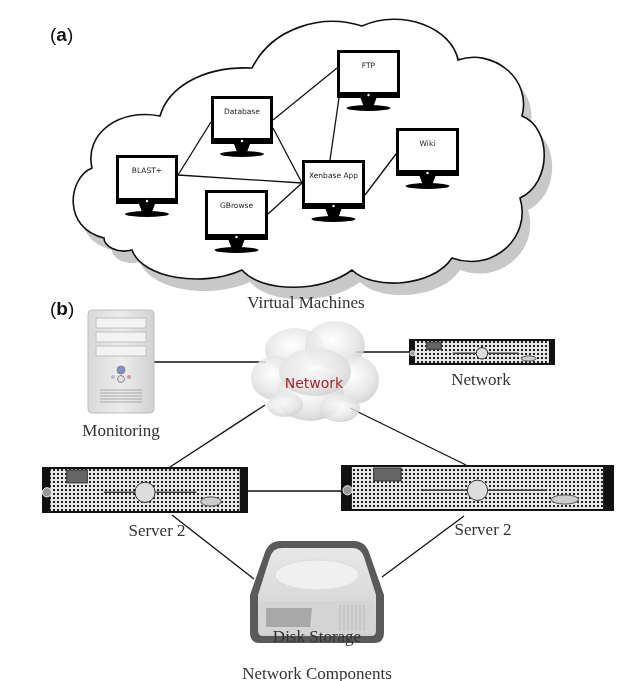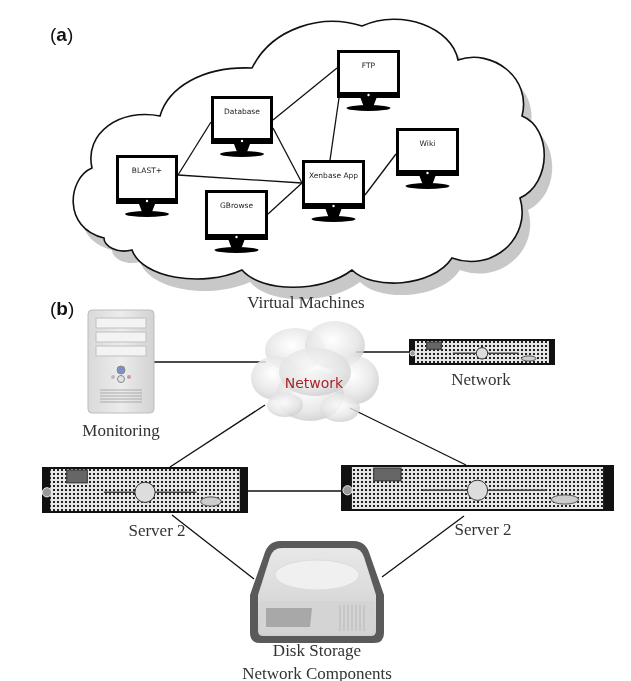--- a/index.html
+++ b/index.html
@@ -197,14 +197,14 @@
       <line x1="114" y1="70" x2="114" y2="96"></line>
     </g>
   </g>
 </svg>
 
 <div class="caption" style="left:306px; top:293px;">Virtual Machines</div>
 <div class="caption" style="left:121px; top:421px;">Monitoring</div>
 <div class="caption" style="left:481px; top:370px;">Network</div>
 <div class="caption" style="left:157px; top:521px;">Server 2</div>
 <div class="caption" style="left:483px; top:520px;">Server 2</div>
-<div class="caption" style="left:317px; top:641px;">Disk Storage</div>
+<div class="caption" style="left:317px; top:627px;">Disk Storage</div>
 <div class="caption" style="left:317px; top:664px;">Network Components</div>
 
 </body></html>

